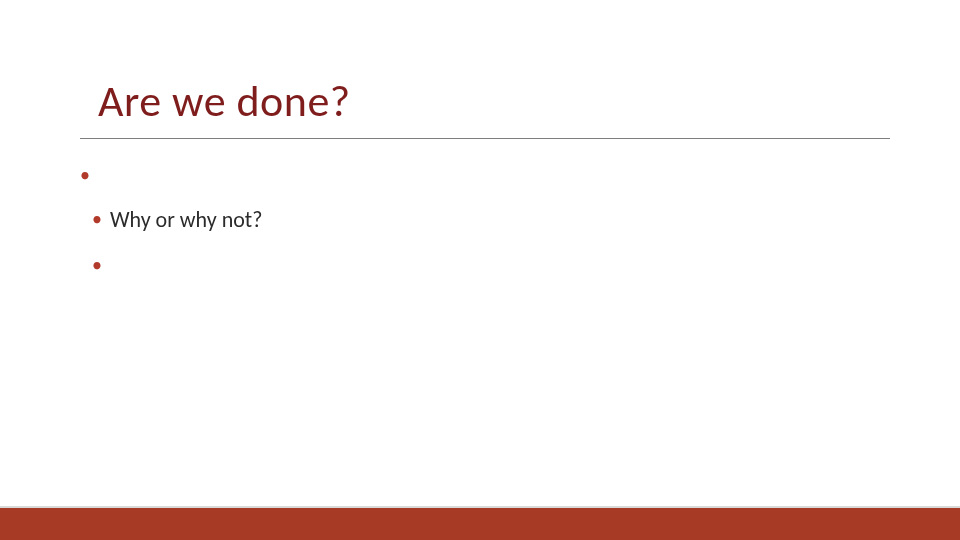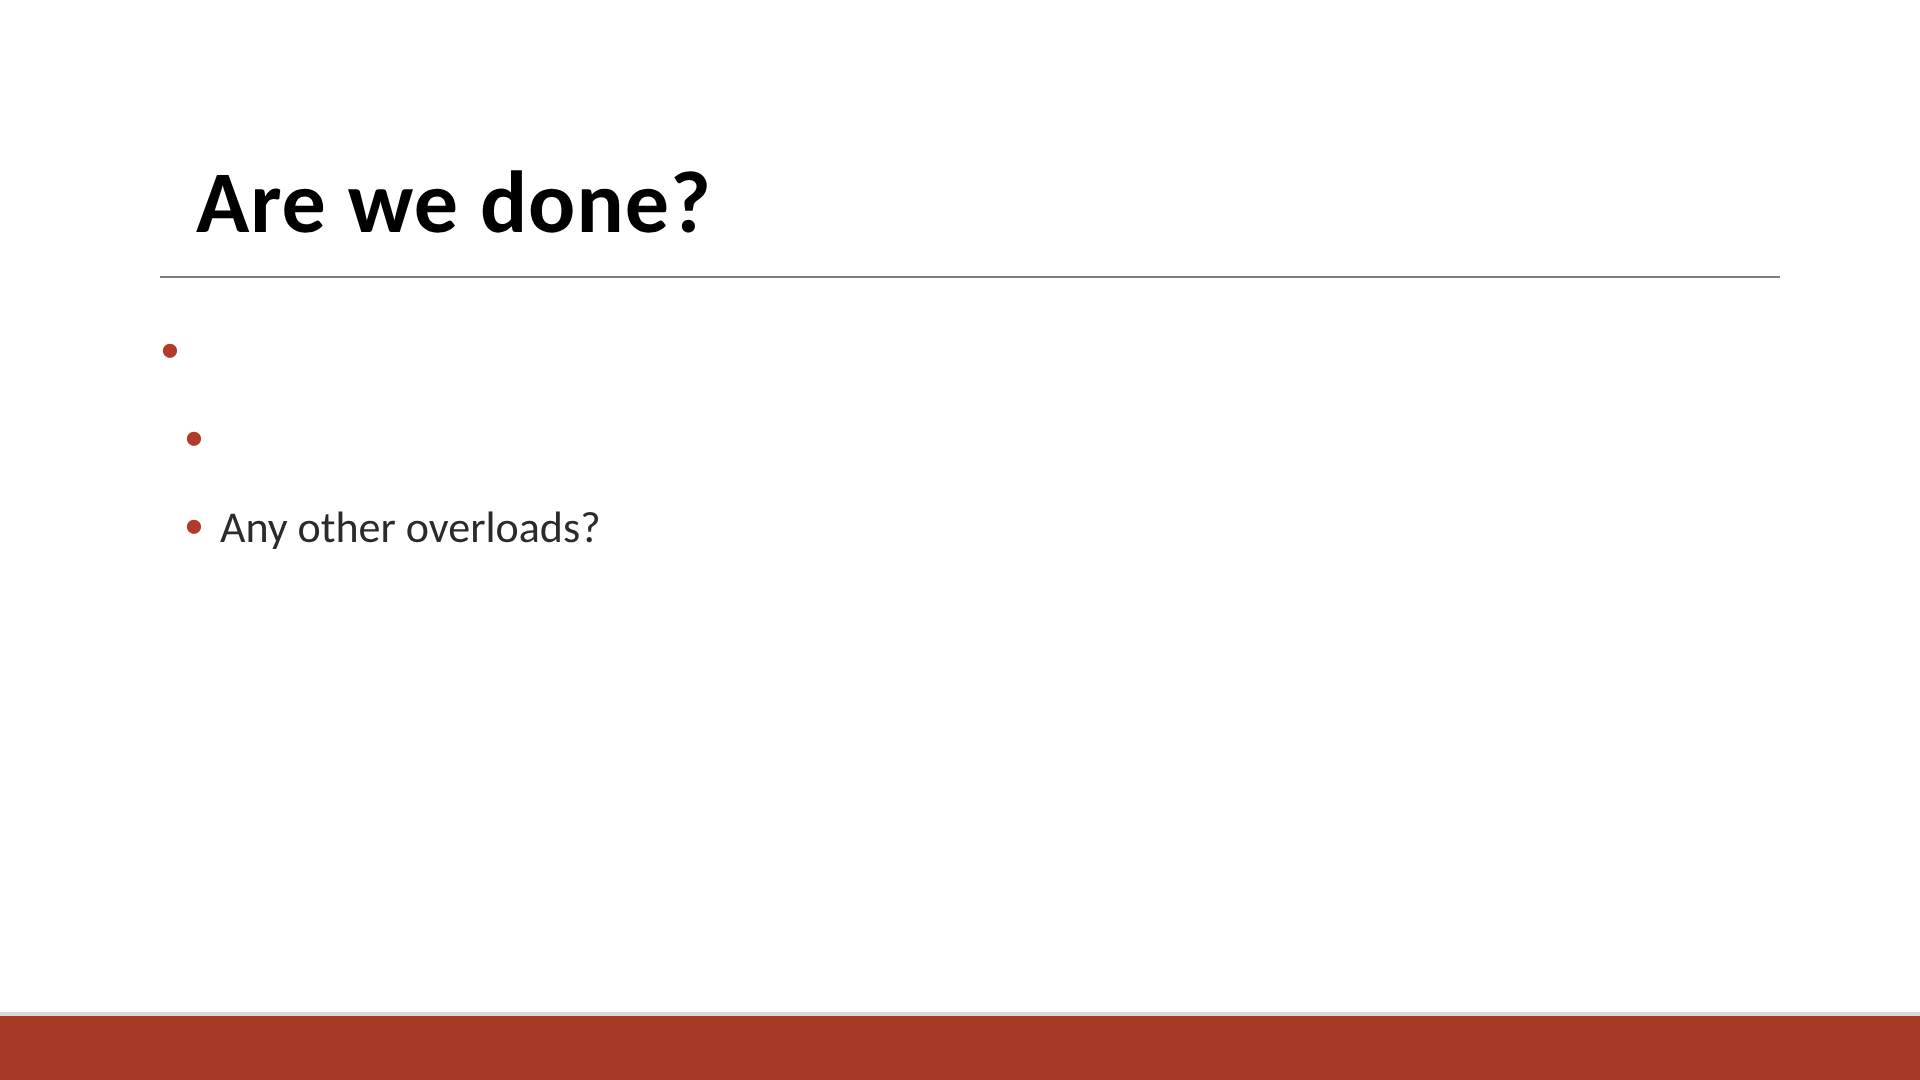--- a/index.html
+++ b/index.html
@@ -18,22 +18,22 @@
     height: 540px;
     position: relative;
     box-sizing: border-box;
   }
   .title {
     position: absolute;
     top: 74px;
     left: 98px;
     right: 80px;
     font-size: 44px;
-    font-weight: 700;
-    color: #000000;
+    font-weight: 400;
+    color: #7f1d1d;
     letter-spacing: 0.5px;
   }
   .title-rule {
     position: absolute;
     top: 138px;
     left: 80px;
     right: 70px;
     height: 0;
     border-top: 1px solid #7f7f7f;
   }
@@ -87,25 +87,25 @@
   <div class="title-rule"></div>
 
   <div class="body">
 
     <div class="bullet">
       <span class="dot">•</span>
     </div>
 
     <div class="bullet indent">
       <span class="dot">•</span>
+      <span>Why or why not?</span>
     </div>
 
     <div class="bullet indent">
       <span class="dot">•</span>
-      <span>Any other overloads?</span>
     </div>
 
   </div>
 
   <div class="footer-rule"></div>
   <div class="footer-bar"></div>
 
 </div>
 
 </body></html>

